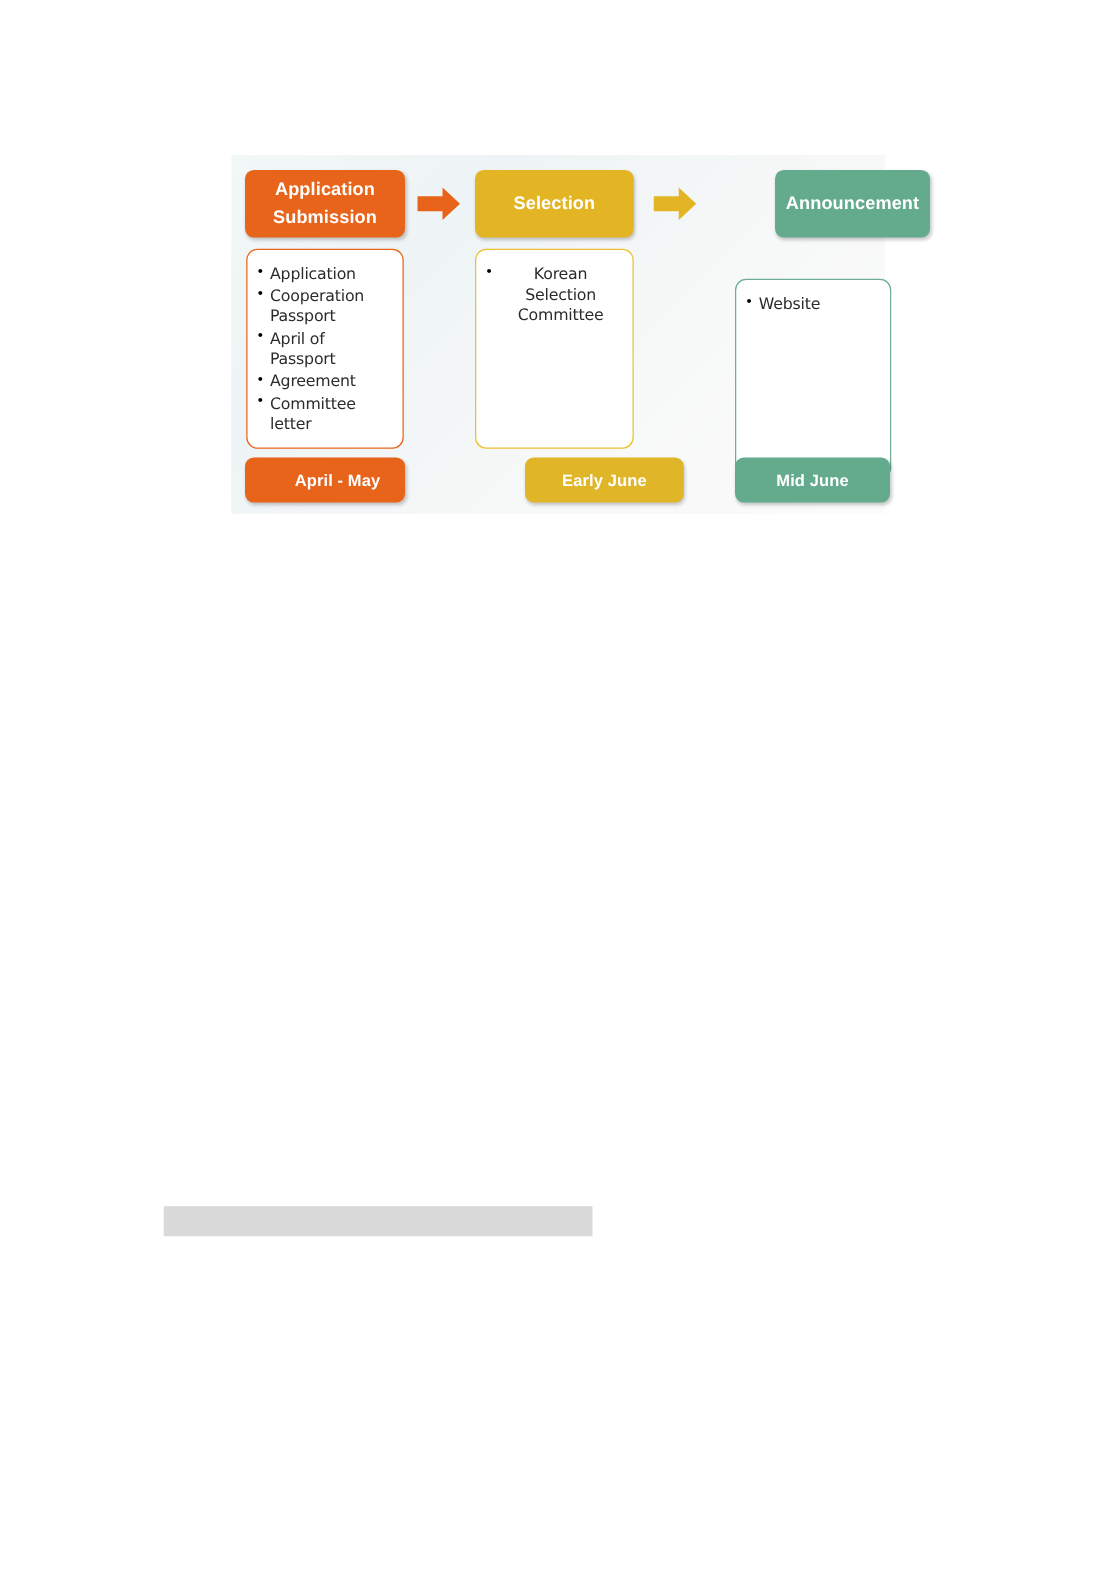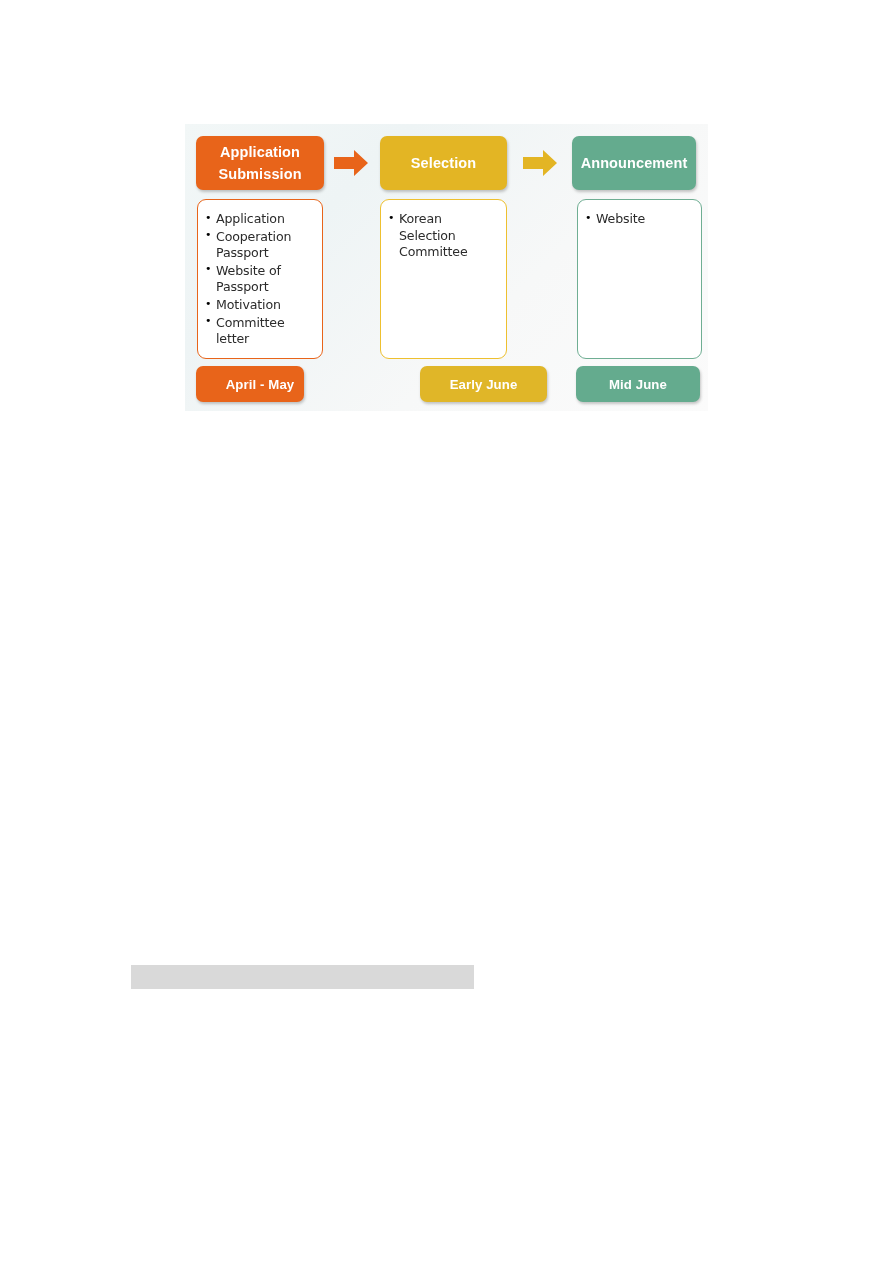--- a/index.html
+++ b/index.html
@@ -52,38 +52,38 @@
     color: #ffffff;
     font-weight: bold;
     font-size: 14.5px;
     letter-spacing: 0.1px;
     line-height: 1.55;
     text-align: center;
     box-shadow: 1px 2px 3px rgba(0,0,0,0.22);
   }
   #col-1 .header-pill { background: #e8641a; }
   #col-2 .header-pill { background: #e3b524; }
-  #col-3 .header-pill { background: #64ab8e; }
+  #col-3 .header-pill { background: #64ab8e; margin-left: 48px; }
   .header-pill .ln { display: block; }
 
   
   .bullet-box {
     position: absolute;
     top: 75px;
     left: 0;
     width: 100%;
     height: 160px;
     background: #ffffff;
     border-radius: 9px;
     box-sizing: border-box;
     border: 1.6px solid #cccccc;
     padding: 11px 8px 8px 7px;
   }
   #col-1 .bullet-box { border-color: #e8641a; }
-  #col-2 .bullet-box { border-color: #eec02f; }
+  #col-2 .bullet-box { border-color: #eec02f; text-align: center; }
   #col-3 .bullet-box { border-color: #6fae93; }
 
   .bullet-list {
     margin: 0;
     padding: 0;
     list-style: none;
   }
   .bullet-list li {
     position: relative;
     padding-left: 11px;
@@ -119,25 +119,25 @@
     font-weight: bold;
     font-size: 13.2px;
     letter-spacing: 0.1px;
     box-shadow: 1px 2px 3px rgba(0,0,0,0.22);
   }
   #col-1 .footer-pill { background: #e8641a; }
   #col-2 .footer-pill { background: #e0b628; margin-left: 40px; }
   #col-3 .footer-pill { background: #64ab8e; }
 
   
-  #col-1 .footer-pill { left: 6px; width: 108px; padding-left: 20px; }
+  #col-1 .footer-pill { left: 6px; width: 128px; padding-left: 20px; }
   #col-2 .footer-pill { left: 0px;  width: 127px; }
-  #col-3 .footer-pill { left: 4px;  width: 124px; }
+  #col-3 .footer-pill { left: 16px;  width: 124px; }
   #col-2 .bullet-box  { left: 0px;  width: 127px; }
-  #col-3 .bullet-box  { left: 5px;  width: 125px; }
+  #col-3 .bullet-box  { left: 16px;  width: 125px; margin-top: 24px; }
   #col-1 .header-pill { left: 6px;  width: 128px; }
   #col-2 .header-pill { left: 0px;  width: 127px; }
   #col-3 .header-pill { left: 0px;  width: 124px; }
   #col-1 .bullet-box  { left: 7px;  width: 126px; }
 
   
   .arrow {
     position: absolute;
     top: 24px;
     width: 36px;
@@ -164,22 +164,22 @@
 
   <div class="col" id="col-1">
     <div class="header-pill">
       <span class="ln">Application</span>
       <span class="ln">Submission</span>
     </div>
     <div class="bullet-box">
       <ul class="bullet-list">
         <li>Application</li>
         <li>Cooperation Passport</li>
-        <li>Website of Passport</li>
-        <li>Motivation</li>
+        <li>April of Passport</li>
+        <li>Agreement</li>
         <li>Committee letter</li>
       </ul>
     </div>
     <div class="footer-pill">April - May</div>
   </div>
 
   <div class="arrow" id="arrow-1">
     <svg viewBox="0 0 36 30" xmlns="http://www.w3.org/2000/svg" aria-hidden="true">
       <path d="M1 9 L21 9 L21 2 L35 15 L21 28 L21 21 L1 21 Z" fill="#e8641a"></path>
     </svg>

